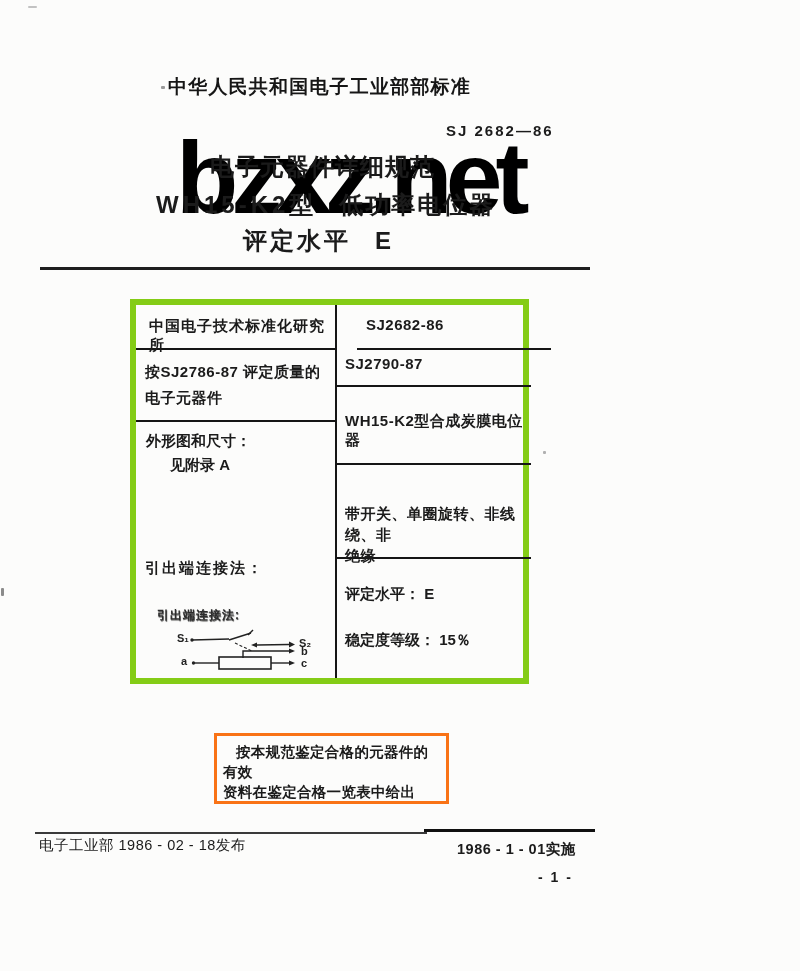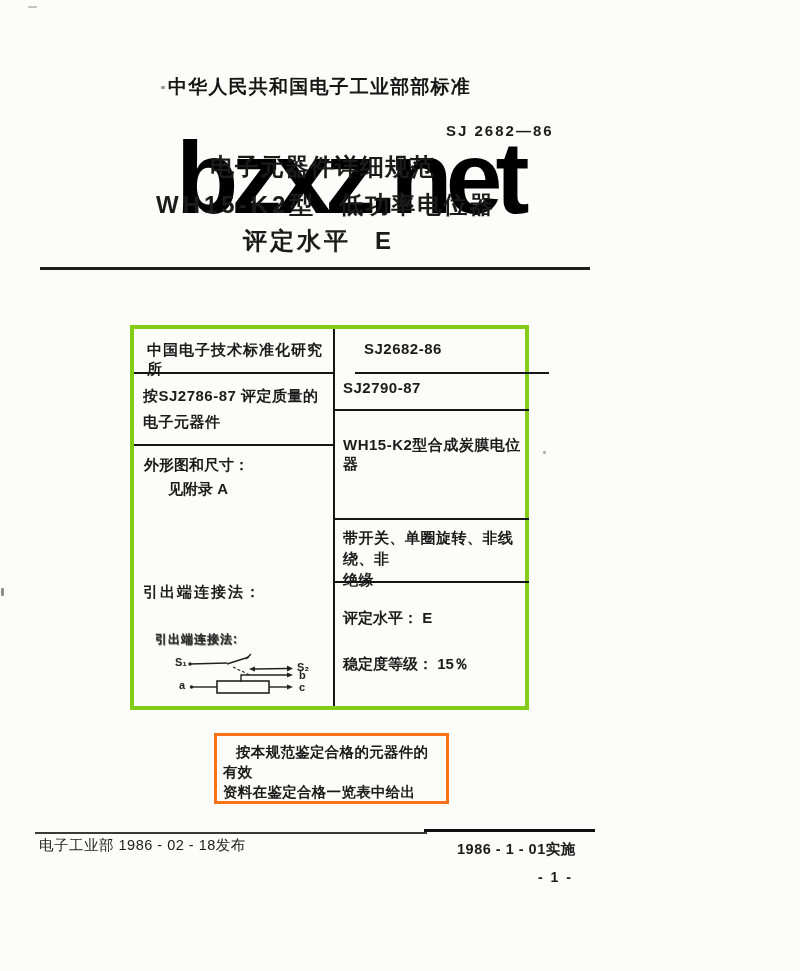--- a/index.html
+++ b/index.html
@@ -28,34 +28,34 @@
   .title-2 .model{letter-spacing:4px;}
   .title-2 .name{margin-left:22px;letter-spacing:2px;}
   .title-3{left:243px;top:225px;font-size:24px;font-weight:700;}
   .title-3 .lab{letter-spacing:3px;}
   .title-3 .val{margin-left:24px;}
 
   .rule-1{left:40px;top:267px;width:550px;height:3px;background:#1e1e1e;}
 
   
   .info-table{
-    left:130px;top:325px;width:399px;height:385px;
-    border:4px solid #84cc16;box-sizing:border-box;background:transparent;
+    left:130px;top:299px;width:399px;height:385px;
+    border:6px solid #84cc16;box-sizing:border-box;background:transparent;
   }
   .cell{position:absolute;box-sizing:border-box;font-size:15px;font-weight:700;color:#1b1b1b;}
   .vdiv{position:absolute;left:199px;top:0;bottom:0;width:2px;background:#151515;}
   .bb{border-bottom:2px solid #151515;}
   .cell-l{left:0;width:199px;}
   .cell-r{left:201px;width:194px;}
   .cell-l1{top:0;height:45px;padding:12px 0 0 13px;letter-spacing:1px;}
   .cell-l2{top:45px;height:72px;padding:9px 0 0 9px;line-height:26px;letter-spacing:0.5px;}
   .cell-l3{top:117px;bottom:0;}
   .cell-r1{top:0;height:45px;padding:11px 0 0 9px;letter-spacing:0.5px;margin-left:20px;}
   .cell-r2{top:45px;height:37px;padding:5px 0 0 8px;letter-spacing:0.5px;}
-  .cell-r3{top:82px;height:109px;padding:25px 0 0 8px;letter-spacing:0.5px;}
+  .cell-r3{top:82px;height:78px;padding:25px 0 0 8px;letter-spacing:0.5px;}
   .cell-r4{top:175px;height:79px;padding:23px 8px 0 8px;line-height:21px;letter-spacing:0.5px;}
   .cell-r5{top:260px;bottom:0;padding:20px 0 0 8px;}
   .cell-r5 .row2{margin-top:27px;}
 
   .outline-label{left:10px;top:10px;}
   .outline-value{left:34px;top:34px;}
   .terminal-label{left:9px;top:137px;letter-spacing:2px;}
   .terminal-sublabel{
     left:21px;top:185px;font-size:12px;letter-spacing:1px;color:#2c2c2c;
     text-shadow:0.5px 0.5px 0.7px rgba(40,40,40,0.8);

